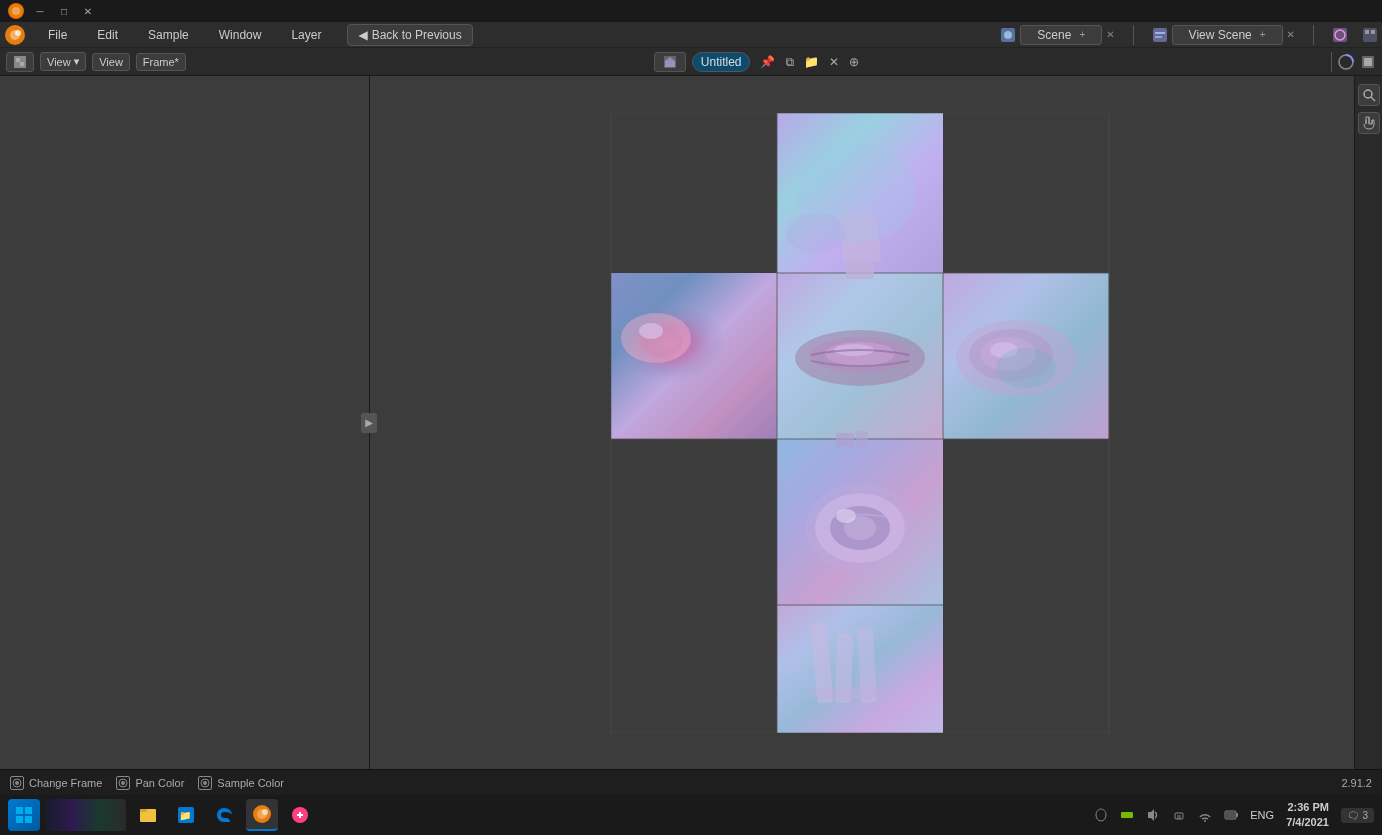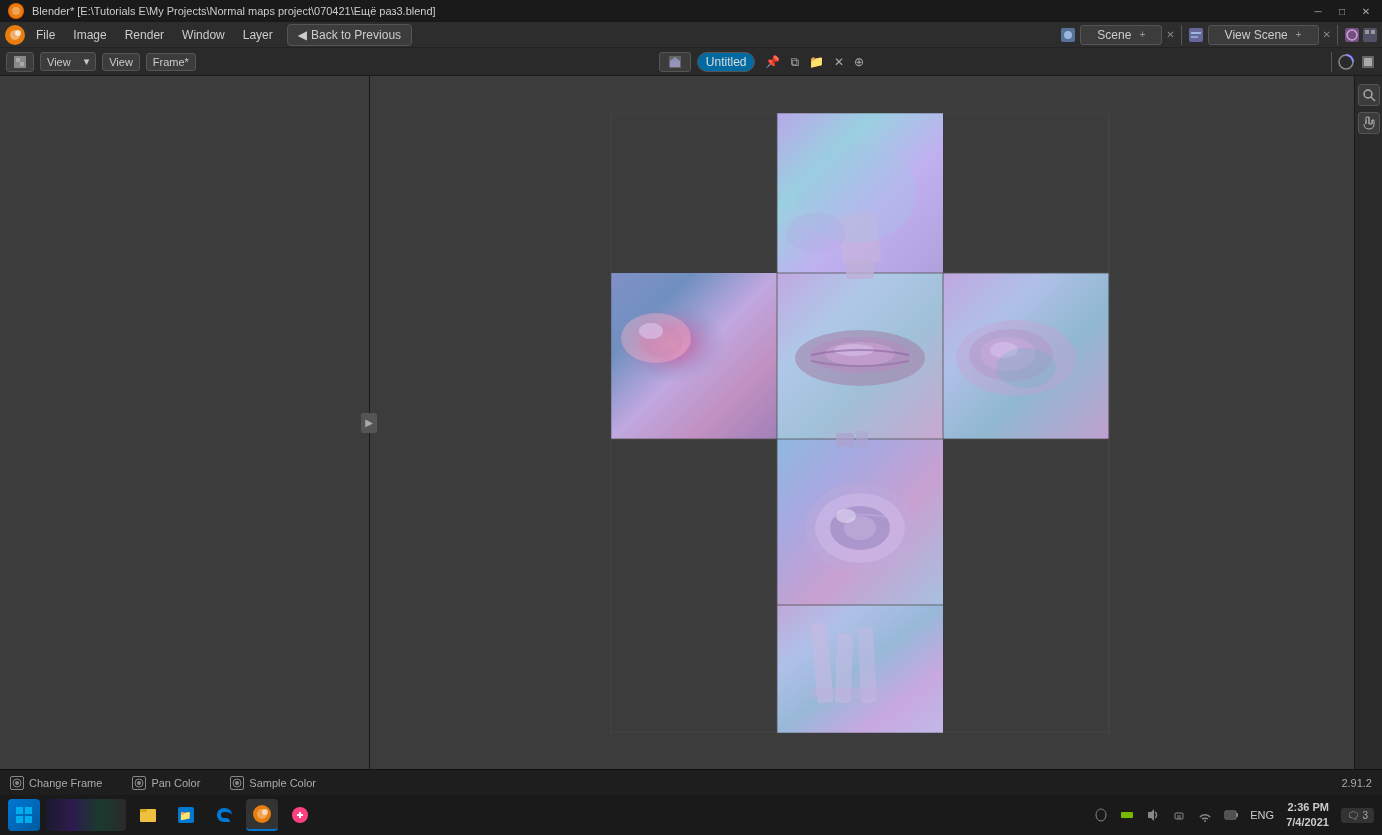--- a/index.html
+++ b/index.html
@@ -39,21 +39,21 @@
       font-size: 10px; color: #aaa; cursor: pointer;
     }
 
     
     #menu-bar {
       height: 26px;
       background: #2d2d2d;
       display: flex;
       align-items: center;
       padding: 0 4px;
-      gap: 2px;
+      gap: 14px;
       border-bottom: 1px solid #222;
     }
     .menu-item {
       padding: 2px 8px;
       font-size: 12px;
       color: #ccc;
       cursor: pointer;
       border-radius: 3px;
     }
 
@@ -89,31 +89,31 @@
     #image-toolbar {
       height: 28px;
       background: #2a2a2a;
       display: flex;
       align-items: center;
       padding: 0 6px;
       gap: 6px;
       border-bottom: 1px solid #1a1a1a;
     }
     .tool-btn {
-      display: flex; align-items: center; gap: 13px;
+      display: flex; align-items: center; gap: 3px;
       padding: 2px 6px;
       background: #3c3c3c;
       border: 1px solid #555;
       border-radius: 3px;
       font-size: 11px; color: #ccc; cursor: pointer;
     }
 
     .img-name-field {
       display: flex; align-items: center; gap: 4px;
-      background: #0369a1;
+      background: #0c4a6e;
       border: 1px solid #555;
       border-radius: 10px;
       padding: 2px 8px;
       font-size: 12px; color: #ddd;
     }
 
     
     #main-area {
       display: flex;
       height: calc(100% - 22px - 26px - 28px - 26px);
@@ -238,35 +238,34 @@
 </head>
 <body>
 
 <div id="title-bar">
   <div class="title-icon" style="width:16px;height:16px;display:flex;align-items:center;justify-content:center;">
     <svg width="16" height="16" viewBox="0 0 16 16">
       <circle cx="8" cy="8" r="7" fill="#e87d0d"></circle>
       <circle cx="8" cy="8" r="4" fill="#fff" opacity="0.3"></circle>
     </svg>
   </div>
-  <span class="title-text">Blender* [E:\Tutorials E\My Projects\Normal maps project\070421\Ещё раз3.blend]</span>
   <div class="win-btn">─</div>
   <div class="win-btn">□</div>
   <div class="win-btn close">✕</div>
 </div>
 
 <div id="menu-bar">
   <svg width="22" height="22" viewBox="0 0 22 22">
     <circle cx="11" cy="11" r="10" fill="#e87d0d"></circle>
     <circle cx="11" cy="11" r="5" fill="white" opacity="0.4"></circle>
     <circle cx="14" cy="9" r="3" fill="white" opacity="0.7"></circle>
   </svg>
   <div class="menu-item">File</div>
-  <div class="menu-item">Image</div>
-  <div class="menu-item">Render</div>
+  <div class="menu-item">Edit</div>
+  <div class="menu-item">Sample</div>
   <div class="menu-item">Window</div>
   <div class="menu-item">Layer</div>
 
   <div class="back-btn">
     <span>◀</span>
     <span>Back to Previous</span>
   </div>
 
   <div class="spacer"></div>
 
@@ -525,21 +524,21 @@
       </div>
       <div class="side-tool-btn">
         <svg width="14" height="14" viewBox="0 0 14 14">
           <path d="M7 1 L7 8 M4 4 L4 8 M10 4 L10 8 M2 8 Q2 13 7 13 Q12 13 12 8 L12 4 L10 4 L10 8 L7 8 L7 1 L4 1 L4 8" stroke="#aaa" stroke-width="1" fill="none"></path>
         </svg>
       </div>
     </div>
   </div>
 </div>
 
-<div id="status-bar" style="height:26px;background:#1e1e1e;display:flex;align-items:center;padding:0 10px;gap:30px;border-top:1px solid #111;">
+<div id="status-bar" style="height:26px;background:#1e1e1e;display:flex;align-items:center;padding:0 10px;gap:14px;border-top:1px solid #111;">
   <div class="status-item">
     <div class="status-icon">
       <svg width="10" height="10" viewBox="0 0 10 10">
         <circle cx="5" cy="5" r="4" stroke="#888" stroke-width="1" fill="none"></circle>
         <circle cx="5" cy="5" r="2" fill="#888"></circle>
       </svg>
     </div>
     <span>Change Frame</span>
   </div>
   <div class="status-item">

